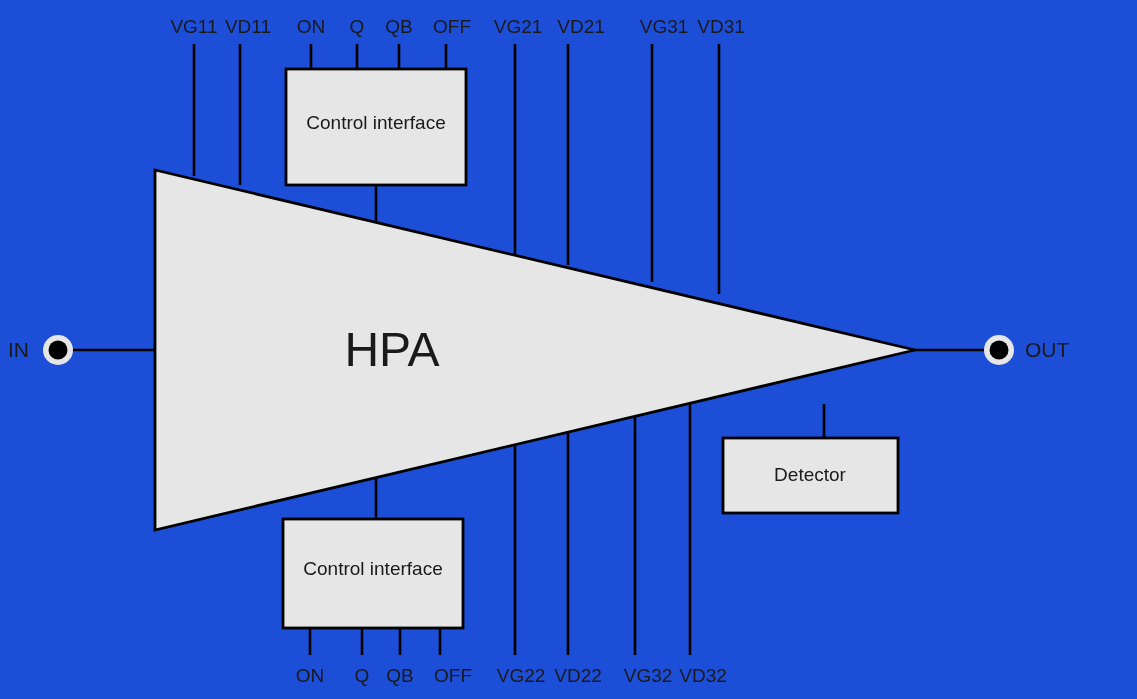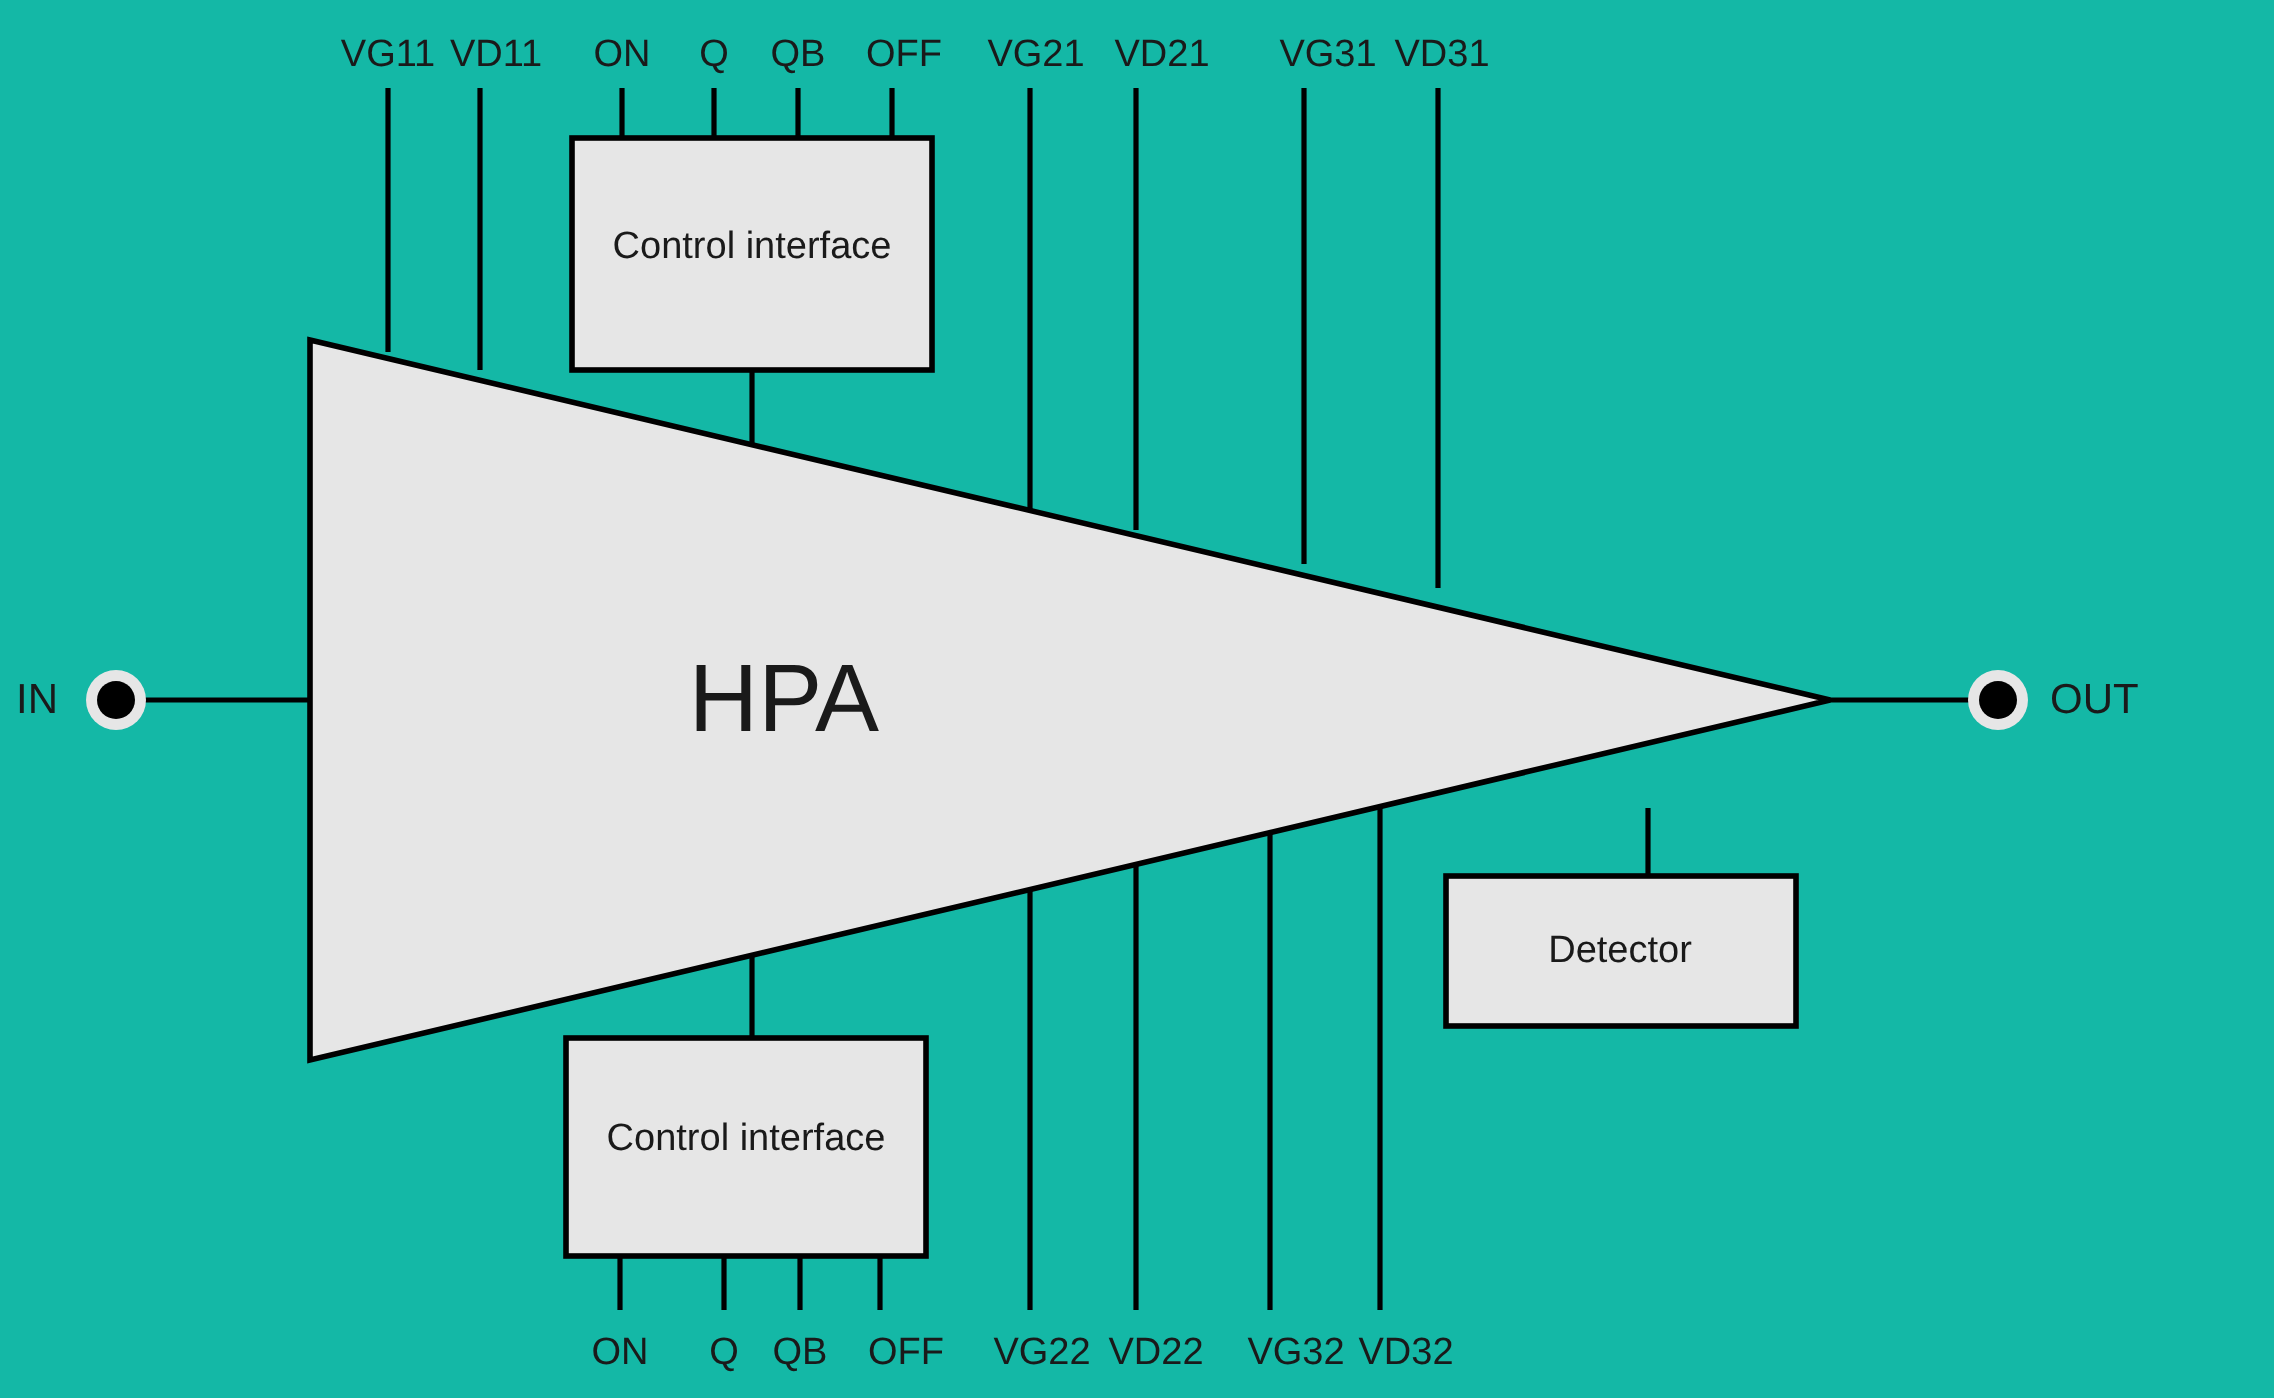--- a/index.html
+++ b/index.html
@@ -8,21 +8,21 @@
     padding: 0;
     background: #ffffff;
   }
   body {
     font-family: "Liberation Sans", sans-serif;
   }
   #canvas {
     position: relative;
     width: 1137px;
     height: 699px;
-    background: #14b8a6;
+    background: #1d4ed8;
     overflow: hidden;
   }
   #diagram {
     position: absolute;
     left: 0;
     top: 0;
     width: 1137px;
     height: 699px;
   }
   .pin-label {

